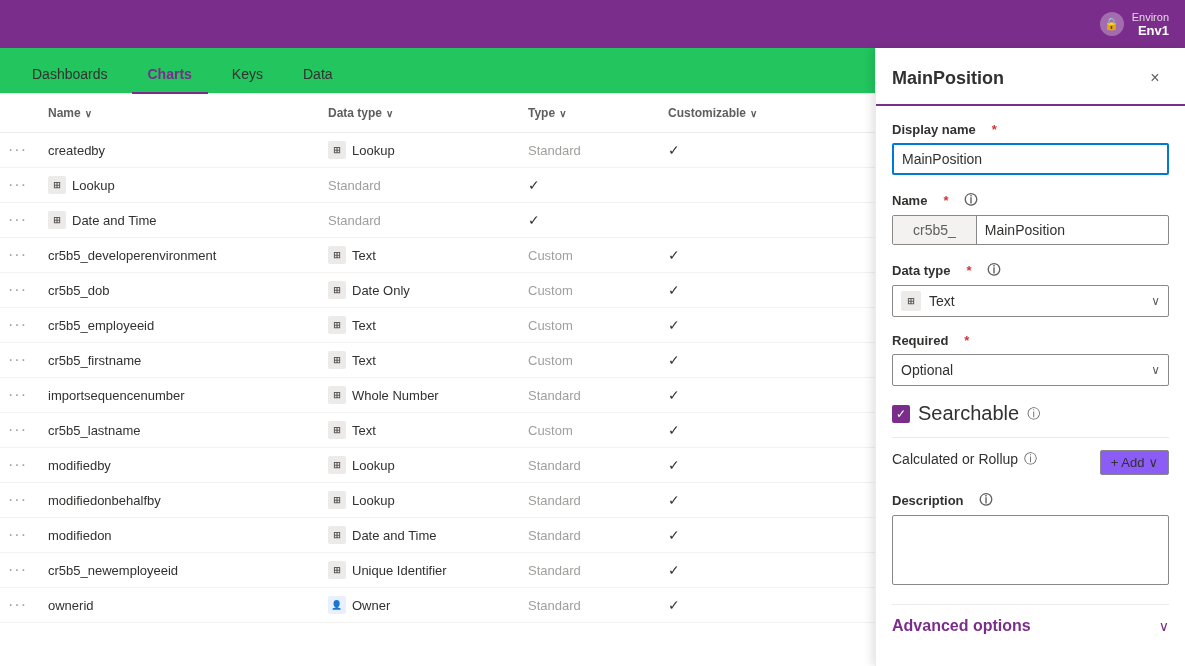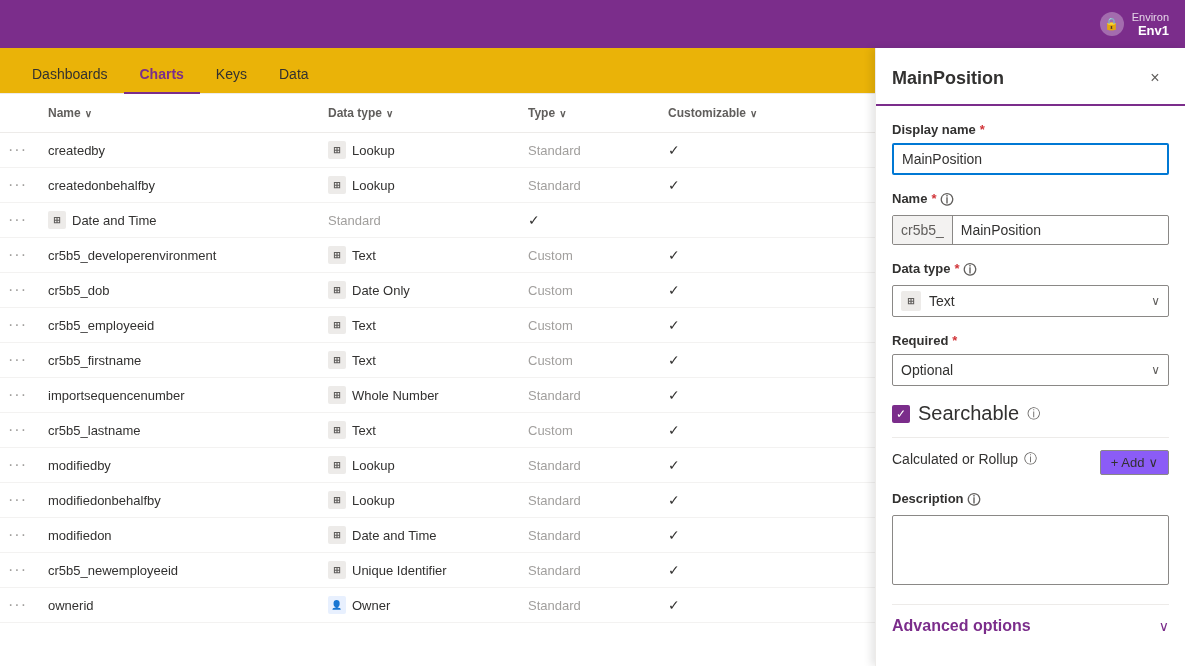--- a/index.html
+++ b/index.html
@@ -39,24 +39,24 @@
     
     .left-panel {
       flex: 1;
       background: white;
       overflow: hidden;
     }
 
     
     .nav-tabs {
       display: flex;
-      gap: 0;
+      gap: 8px;
       padding: 8px 16px 0;
       border-bottom: 1px solid #edebe9;
-      background: #eab308;
+      background: #22c55e;
     }
     .nav-tab {
       padding: 10px 16px;
       cursor: pointer;
       font-size: 14px;
       color: #323130;
       border-bottom: 2px solid transparent;
       margin-bottom: -1px;
     }
     .nav-tab.active {
@@ -157,21 +157,22 @@
       padding: 16px;
     }
 
     .field-group { margin-bottom: 16px; }
     .field-label {
       font-size: 13px;
       font-weight: 600;
       color: #323130;
       margin-bottom: 6px;
       display: flex;
-      gap: 4px;
+      align-items: center;
+      gap: 16px;
     }
     .field-label .required { color: #d13438; }
 
     .text-input {
       width: 100%;
       height: 32px;
       border: 1px solid #8a8886;
       border-radius: 2px;
       padding: 0 8px;
       font-size: 14px;
@@ -181,21 +182,21 @@
     .text-input.active-blue { border: 2px solid #0078d4; }
 
     .name-input-group {
       display: flex;
       border: 1px solid #8a8886;
       border-radius: 2px;
       overflow: hidden;
     }
     .name-prefix {
       background: #f3f2f1;
-      padding: 0 8px;
+      padding: 0 20px;
       display: flex;
       align-items: center;
       font-size: 14px;
       color: #605e5c;
       border-right: 1px solid #8a8886;
       white-space: nowrap;
     }
     .name-value {
       flex: 1;
       padding: 6px 8px;
@@ -368,21 +369,20 @@
     <div class="td"><span class="data-type-icon">⊞</span> Lookup</div>
     <div class="td muted">Standard</div>
     <div class="td">
               <span class="checkmark">✓</span>
             </div>
   </div>
           <div class="table-row">
     <div class="td">
               <span class="dots">···</span>
             </div>
-    <div class="td">createdonbehalfby</div>
     <div class="td"><span class="data-type-icon">⊞</span> Lookup</div>
     <div class="td muted">Standard</div>
     <div class="td">
               <span class="checkmark">✓</span>
             </div>
   </div>
           <div class="table-row">
     <div class="td">
               <span class="dots">···</span>
             </div>

